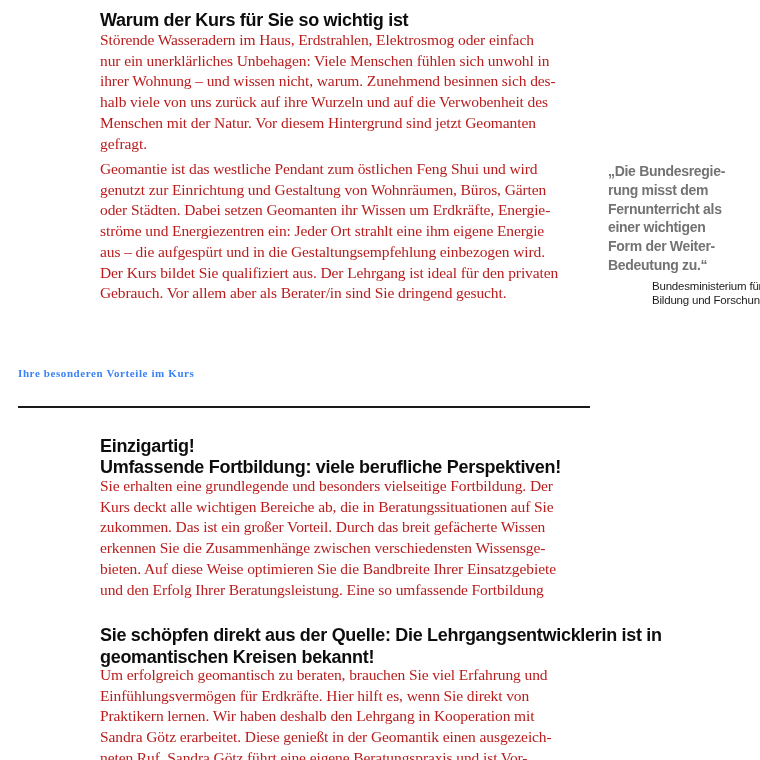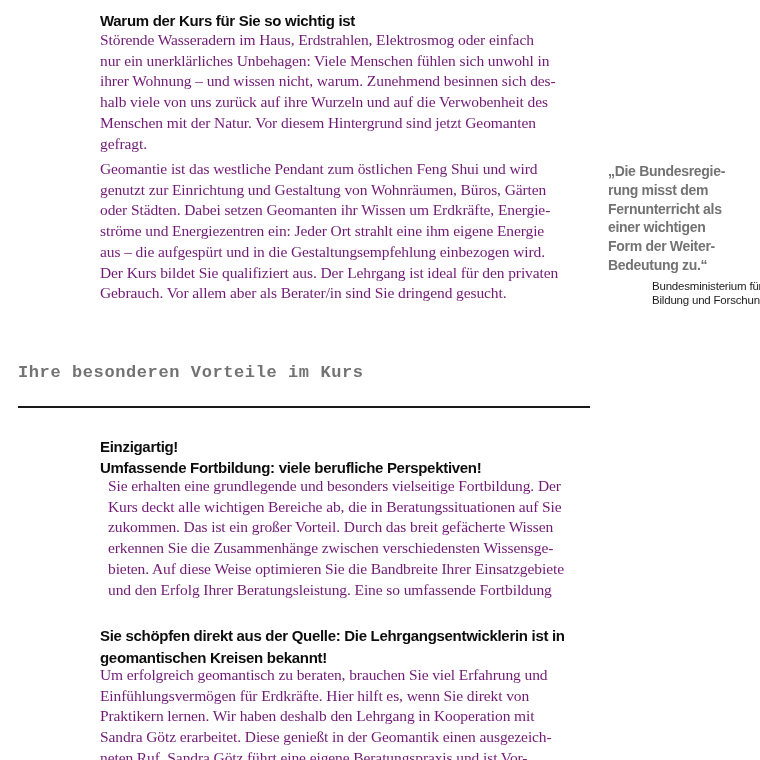--- a/index.html
+++ b/index.html
@@ -12,45 +12,45 @@
     color:#1a1a1a;
   }
   .abs{position:absolute;}
   
   .serifline{
     font-family:"Liberation Serif", serif;
     font-size:15.5px;
     line-height:20.7px;
     letter-spacing:-0.1px;
     white-space:pre;
-    color:#701a75;
+    color:#b91c1c;
   }
   
   .subhead .serifline,
   .sanshead{
     font-family:"Liberation Sans", sans-serif;
     font-weight:bold;
     color:#0d0d0d;
   }
   .sanshead{
-    font-size:15px;
+    font-size:18px;
     line-height:21.5px;
     letter-spacing:-0.3px;
     white-space:pre;
     text-align:center;
   }
   
   .bighead{
-    font-family:Liberation Mono, monospace;
+    font-family:Liberation Serif, serif;
     font-weight:bold;
-    font-size:17px;
+    font-size:11px;
     line-height:22px;
     letter-spacing:0.6px;
     white-space:pre;
-    color:#737373;
+    color:#3b82f6;
   }
   .rule{
     background:#1a1a1a;
     height:2px;
   }
   
   .quoteline{
     font-family:"Liberation Sans", sans-serif;
     font-weight:bold;
     font-size:14px;
@@ -105,21 +105,21 @@
     <div style="height:4px;"></div>
     <div class="attrline">Bundesministerium für</div>
     <div class="attrline">Bildung und Forschung</div>
   </div>
 
   <div class="abs bighead" style="left:18px;top:362px;">Ihre besonderen Vorteile im Kurs</div>
   <div class="abs rule" style="left:18px;top:406px;width:572px;"></div>
 
   <div class="abs sanshead" style="left:100px;top:436px;">Einzigartig!</div>
   <div class="abs sanshead" style="left:100px;top:457px;">Umfassende Fortbildung: viele berufliche Perspektiven!</div>
-  <div class="abs" style="left:108px;top:476px;">
+  <div class="abs" style="left:100px;top:476px;">
     <div class="serifline">Sie erhalten eine grundlegende und besonders vielseitige Fortbildung. Der</div>
     <div class="serifline">Kurs deckt alle wichtigen Bereiche ab, die in Beratungssituationen auf Sie</div>
     <div class="serifline">zukommen. Das ist ein großer Vorteil. Durch das breit gefächerte Wissen</div>
     <div class="serifline">erkennen Sie die Zusammenhänge zwischen verschiedensten Wissensge-</div>
     <div class="serifline">bieten. Auf diese Weise optimieren Sie die Bandbreite Ihrer Einsatzgebiete</div>
     <div class="serifline">und den Erfolg Ihrer Beratungsleistung. Eine so umfassende Fortbildung</div>
   </div>
 
   <div class="abs sanshead" style="left:100px;top:625px;">Sie schöpfen direkt aus der Quelle: Die Lehrgangsentwicklerin ist in</div>
   <div class="abs sanshead" style="left:100px;top:647px;">geomantischen Kreisen bekannt!</div>

